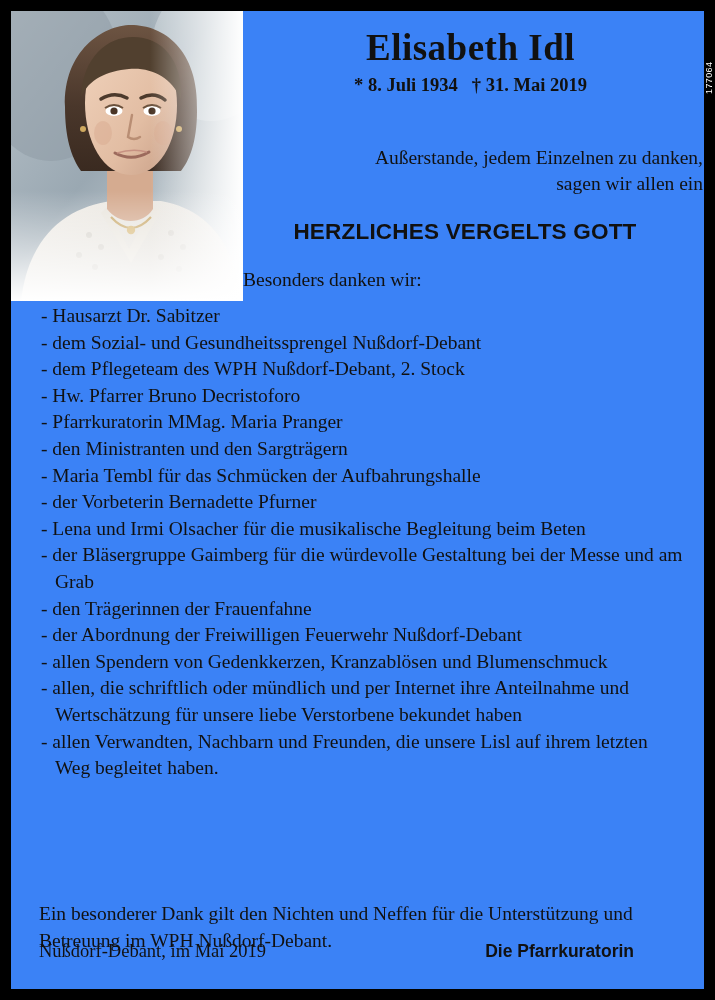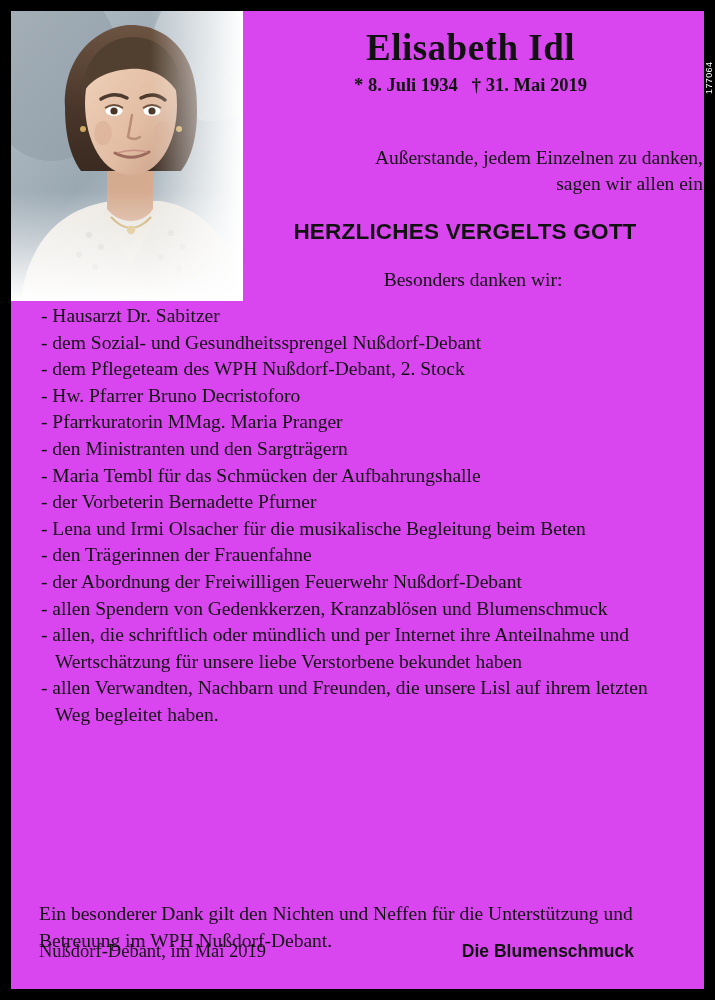--- a/index.html
+++ b/index.html
@@ -24,21 +24,21 @@
     width: 715px;
     height: 1000px;
     box-sizing: border-box;
     background: #000000;
     padding: 11px 11px 11px 11px;
   }
   .inner {
     position: relative;
     width: 100%;
     height: 100%;
-    background: #d946ef;
+    background: #3b82f6;
     box-sizing: border-box;
     overflow: hidden;
   }
 
   
   .side-code {
     position: absolute;
     right: 1px;
     top: 14px;
     width: 10px;
@@ -112,21 +112,20 @@
     font-family: "Liberation Sans", sans-serif;
     font-size: 22.5px;
     font-weight: bold;
     letter-spacing: 0.2px;
   }
   .besonders {
     position: absolute;
     left: 232px;
     top: 258px;
     width: 460px;
-    text-align: center;
     font-size: 19.5px;
   }
 
   
   .thanks {
     position: absolute;
     left: 30px;
     top: 292px;
     width: 645px;
     font-size: 19.5px;
@@ -282,28 +281,29 @@
     <div class="thanks">
       <div class="item">- Hausarzt Dr. Sabitzer</div>
       <div class="item">- dem Sozial- und Gesundheitssprengel Nußdorf-Debant</div>
       <div class="item">- dem Pflegeteam des WPH Nußdorf-Debant, 2. Stock</div>
       <div class="item">- Hw. Pfarrer Bruno Decristoforo</div>
       <div class="item">- Pfarrkuratorin MMag. Maria Pranger</div>
       <div class="item">- den Ministranten und den Sargträgern</div>
       <div class="item">- Maria Tembl für das Schmücken der Aufbahrungshalle</div>
       <div class="item">- der Vorbeterin Bernadette Pfurner</div>
       <div class="item">- Lena und Irmi Olsacher für die musikalische Begleitung beim Beten</div>
+      <div class="item">- der Bläsergruppe Gaimberg für die würdevolle Gestaltung bei der Messe und am Grab</div>
       <div class="item">- den Trägerinnen der Frauenfahne</div>
       <div class="item">- der Abordnung der Freiwilligen Feuerwehr Nußdorf-Debant</div>
       <div class="item">- allen Spendern von Gedenkkerzen, Kranzablösen und Blumenschmuck</div>
       <div class="item">- allen, die schriftlich oder mündlich und per Internet ihre Anteilnahme und Wertschätzung für unsere liebe Verstorbene bekundet haben</div>
       <div class="item">- allen Verwandten, Nachbarn und Freunden, die unsere Lisl auf ihrem letzten Weg begleitet haben.</div>
     </div>
 
     <div class="closing">Ein besonderer Dank gilt den Nichten und Neffen für die Unterstützung und Betreuung im WPH Nußdorf-Debant.</div>
 
     <div class="footer">
       <div class="place">Nußdorf-Debant, im Mai 2019</div>
-      <div class="family">Die Blumenschmuck</div>
+      <div class="family">Die Pfarrkuratorin</div>
     </div>
 
   </div>
 </div>
 
 </body></html>

